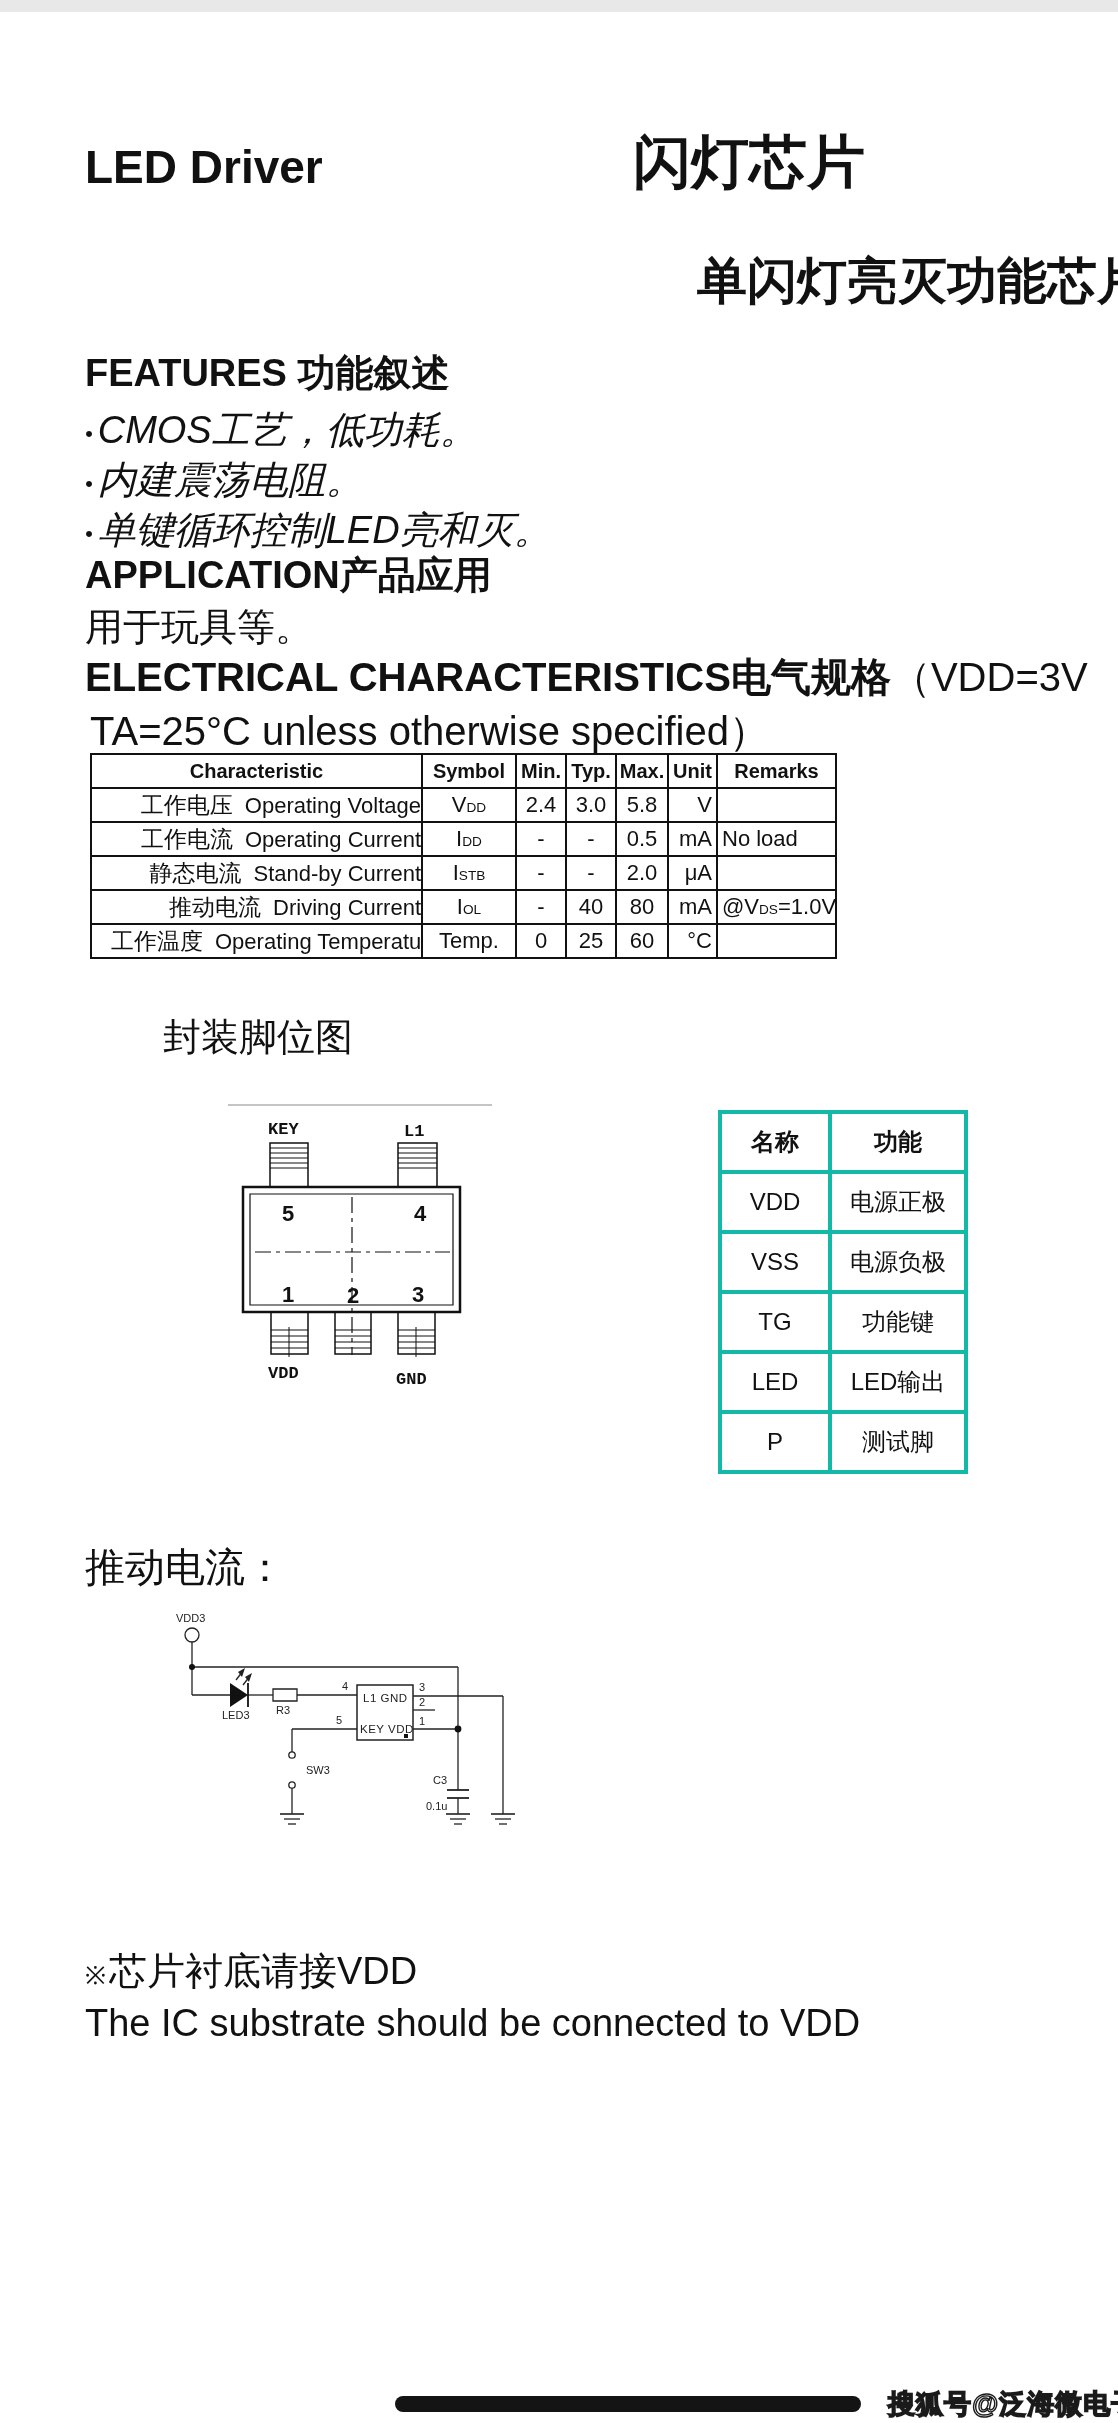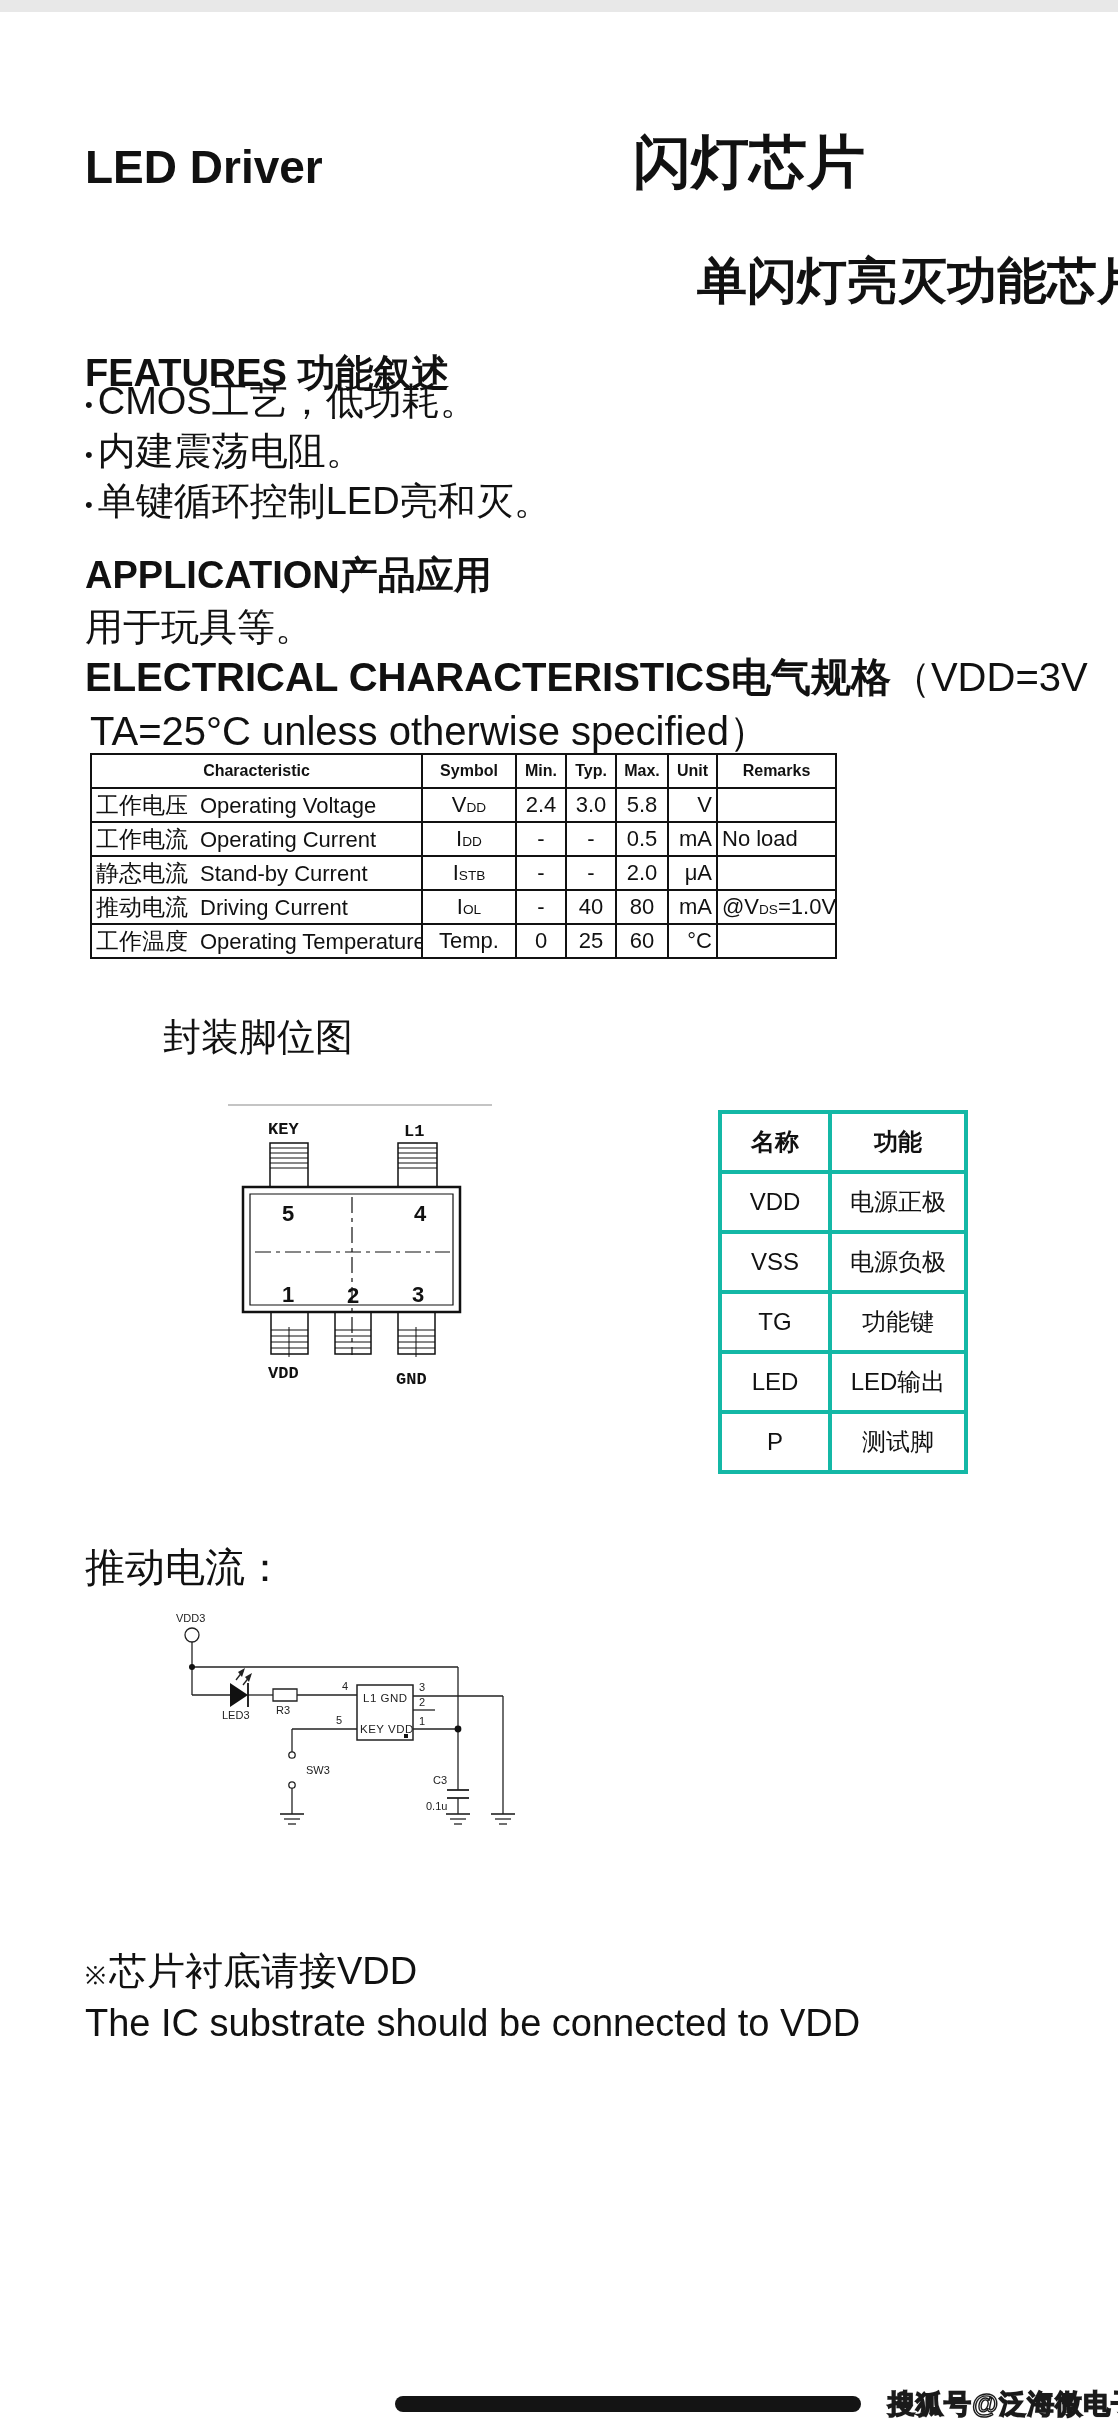--- a/index.html
+++ b/index.html
@@ -15,22 +15,22 @@
   .h1{font-size:38px;font-weight:bold;white-space:pre;}
   .body-txt{font-size:38px;}
   .feat-item{font-size:38px;height:50px;line-height:50px;white-space:nowrap;}
   .feat-item::before{content:"•";font-size:22px;margin-right:5px;position:relative;top:-2px;}
   .elec-line{font-size:40px;white-space:nowrap;}
   
   table{border-collapse:collapse;}
   .spec-table{table-layout:fixed;width:745px;font-size:22px;}
   .spec-table th,.spec-table td{border:2px solid #111;padding:0;height:32px;line-height:1.05;
         text-align:center;overflow:hidden;white-space:nowrap;}
-  .spec-table th{font-size:16px;}
-  .spec-table td.c-char{text-align:left;padding-left:4px;}
+  .spec-table th{font-size:20px;}
+  .spec-table td.c-char{text-align:right;padding-left:19px;}
   .spec-table td.c-char .zh{font-size:23px;}
   .spec-table td.c-char .en{font-size:22px;margin-left:12px;}
   .spec-table td.c-unit{text-align:right;padding-right:4px;}
   .spec-table td.c-rem{text-align:left;padding-left:4px;}
   .sub{font-size:0.62em;}
   
   .pin-table{table-layout:fixed;width:246px;font-size:24px;}
   .pin-table th,.pin-table td{border:4px solid #14b8a6;padding:12px;height:32px;text-align:center;white-space:nowrap;}
   .pin-table th{font-size:24px;}
   
@@ -49,21 +49,21 @@
 </head>
 <body>
 
 <div class="page">
 
   <div class="abs t-en" style="left:85px;top:128px;">LED Driver</div>
   <div class="abs t-zh1" style="left:633px;top:112px;">闪灯芯片</div>
   <div class="abs t-zh2" style="left:697px;top:236px;">单闪灯亮灭功能芯片</div>
 
   <div class="abs h1" style="left:85px;top:336px;">FEATURES 功能叙述</div>
-  <div class="abs" style="left:85px;top:364px;" id="features-list">
+  <div class="abs" style="left:85px;top:393px;font-style:italic;" id="features-list">
       <div class="feat-item"><span>CMOS工艺，低功耗。</span></div>
       <div class="feat-item"><span>内建震荡电阻。</span></div>
       <div class="feat-item"><span>单键循环控制LED亮和灭。</span></div>
     </div>
 
   <div class="abs h1" style="left:85px;top:538px;">APPLICATION产品应用</div>
   <div class="abs body-txt" style="left:85px;top:590px;">用于玩具等。</div>
 
   <div class="abs elec-line" style="left:85px;top:638px;">
     <span class="b">ELECTRICAL CHARACTERISTICS电气规格</span><span>（VDD=3V</span>

